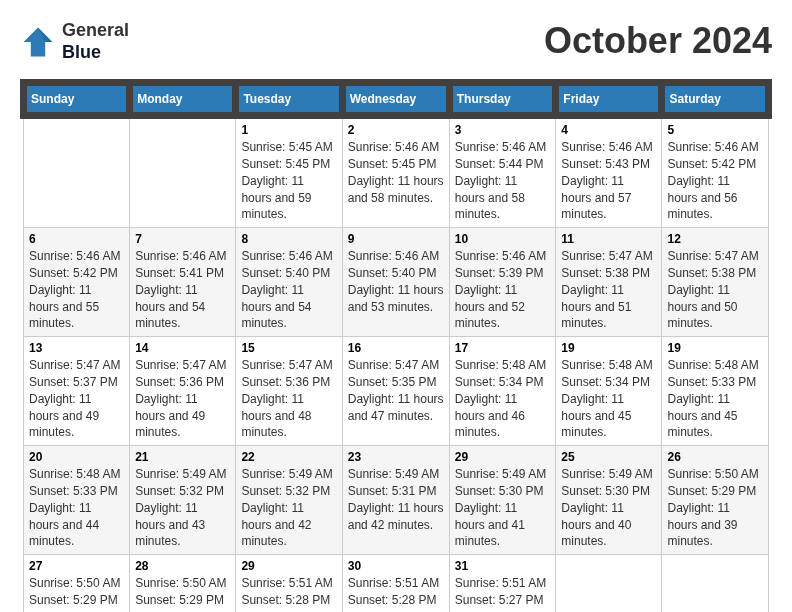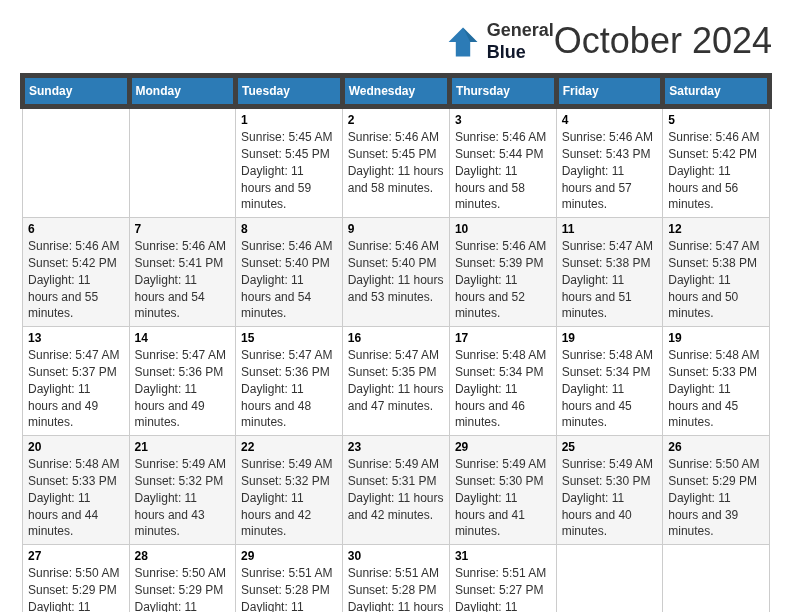--- a/index.html
+++ b/index.html
@@ -5,23 +5,23 @@
     * { box-sizing: border-box; margin: 0; padding: 0; }
     body {
       font-family: Arial, sans-serif;
       background: #fff;
       width: 792px;
       min-height: 612px;
       padding: 20px;
     }
     .header {
       display: flex;
-      justify-content: flex-end;
+      justify-content: space-between;
       align-items: flex-start;
-      margin-bottom: 10px;
+      margin-bottom: 16px;
     }
     .logo {
       display: flex;
       align-items: center;
       gap: 6px;
     }
     .logo-text {
       font-size: 18px;
       font-weight: bold;
       line-height: 1.2;
@@ -30,41 +30,41 @@
     .logo-blue { color: #0f172a; }
     .logo-icon {
       width: 36px;
       height: 36px;
     }
     .title-section {
       text-align: right;
     }
     .month-year {
       font-size: 36px;
-      font-weight: normal;
+      font-weight: bold;
       color: #333;
     }
     .location {
       font-size: 14px;
       color: #555;
       margin-top: 2px;
     }
     .calendar {
       width: 100%;
       border-collapse: collapse;
       font-size: 10.5px;
     }
     .calendar th {
       background-color: #2c7bb6;
       color: white;
       padding: 6px 4px;
       text-align: left;
       font-size: 12px;
       font-weight: bold;
-      border: 5px solid #404040;
+      border: 7px solid #404040;
     }
     .calendar td {
       border: 1px solid #ccc;
       vertical-align: top;
       padding: 4px 5px;
       width: 108px;
       min-height: 80px;
       background: #fff;
     }
     .calendar tr:nth-child(even) td {

